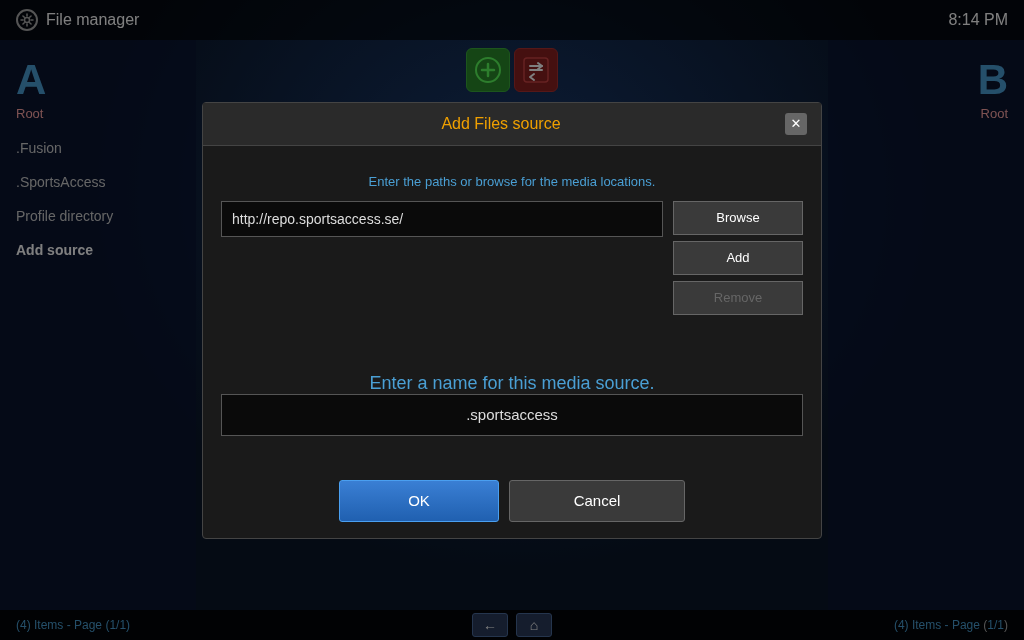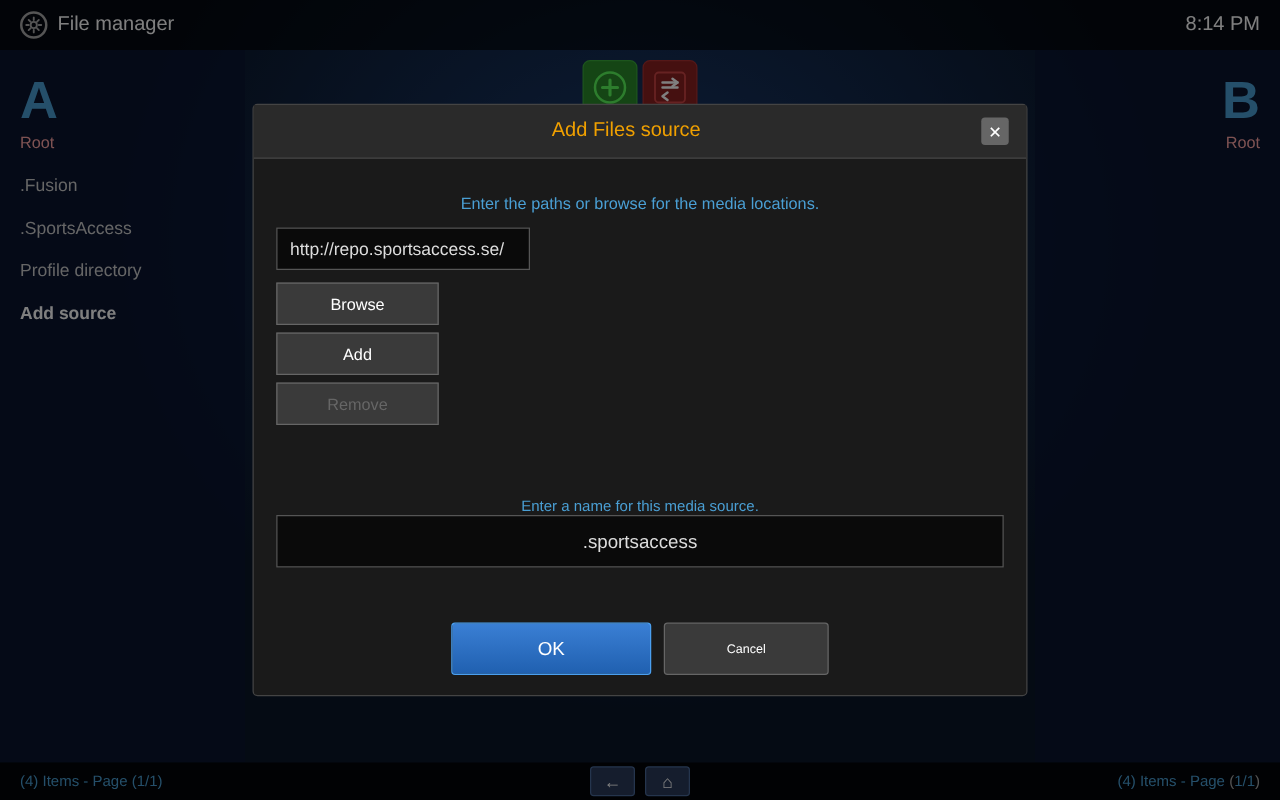--- a/index.html
+++ b/index.html
@@ -239,21 +239,20 @@
       font-size: 13px;
       text-align: center;
       margin-bottom: 12px;
     }
 
     .source-row {
       display: flex;
       gap: 10px;
       align-items: flex-start;
       margin-bottom: 8px;
-      flex-direction: column;
     }
 
     .source-input {
       flex: 1;
       background: #0a0a0a;
       border: 1px solid #555;
       color: #ddd;
       font-size: 14px;
       padding: 8px 10px;
       height: 36px;
@@ -282,21 +281,21 @@
       color: #666;
       cursor: default;
     }
 
     .modal-spacer {
       height: 50px;
     }
 
     .modal-name-hint {
       color: #4a9fd4;
-      font-size: 12px;
+      font-size: 18px;
       text-align: center;
       margin-bottom: 0;
     }
 
     .name-input {
       width: 100%;
       background: #0a0a0a;
       border: 1px solid #555;
       color: #ddd;
       font-size: 15px;
@@ -317,26 +316,26 @@
       height: 42px;
       background: linear-gradient(180deg, #3a7fd4 0%, #2060b0 100%);
       border: 1px solid #4a9ff0;
       color: #fff;
       font-size: 15px;
       cursor: pointer;
       border-radius: 3px;
     }
 
     .btn-cancel {
-      width: 132px;
+      width: 176px;
       height: 42px;
       background: #3a3a3a;
       border: 1px solid #666;
       color: #fff;
-      font-size: 10px;
+      font-size: 15px;
       cursor: pointer;
       border-radius: 3px;
     }
 
     
     .bottombar {
       position: absolute;
       bottom: 0; left: 0; right: 0;
       height: 30px;
       background: rgba(0,0,0,0.8);

